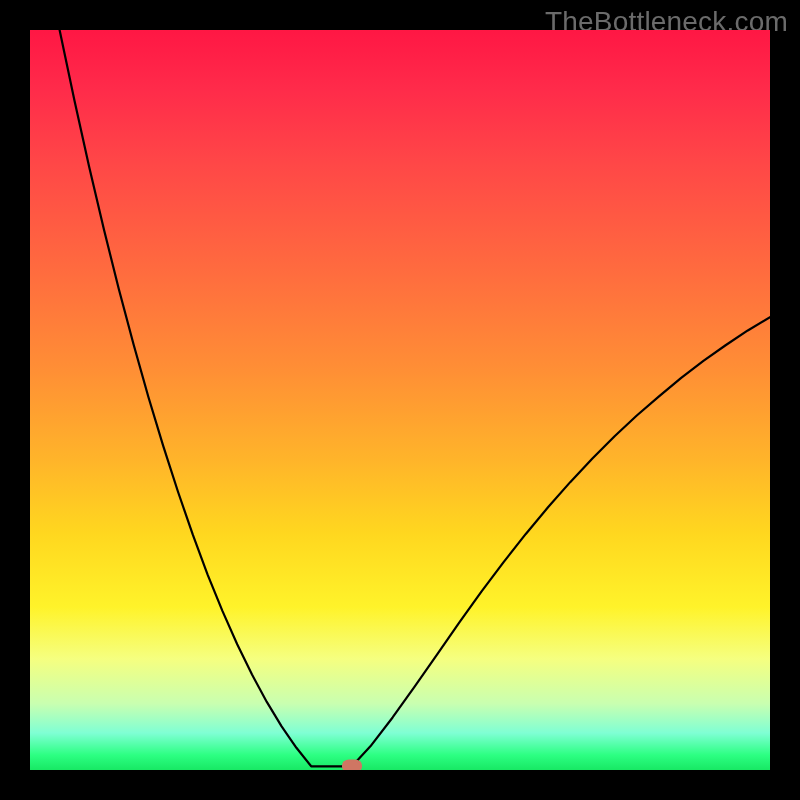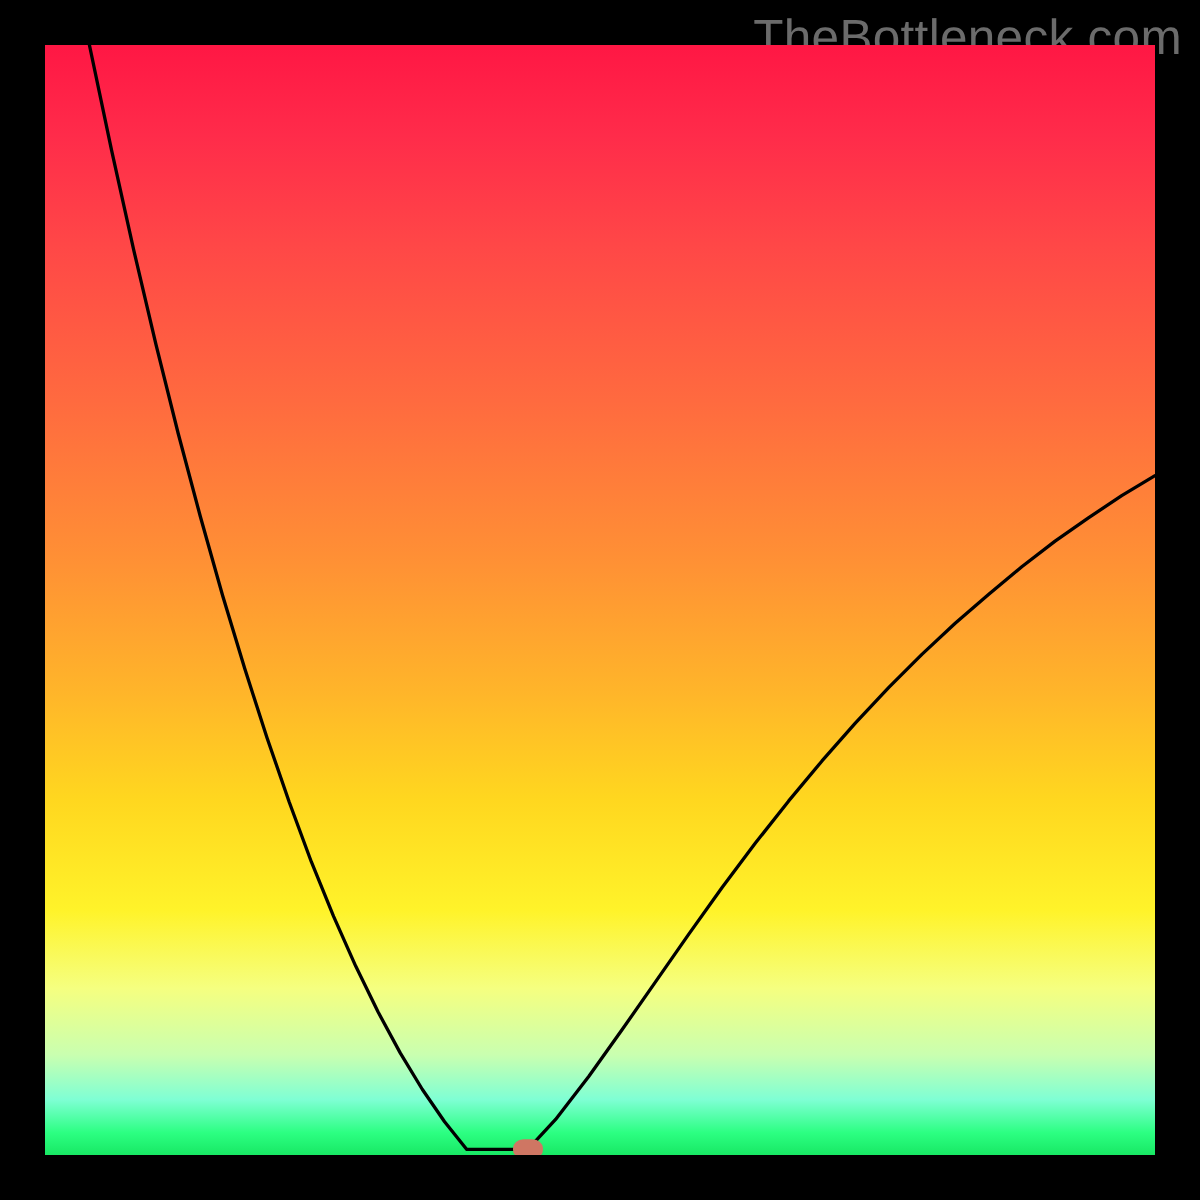--- a/index.html
+++ b/index.html
@@ -8,21 +8,21 @@
     position: relative;
     width: 800px;
     height: 800px;
     background: #000;
   }
   .watermark {
     position: absolute;
     top: 6px;
     right: 12px;
     font-family: Arial, Helvetica, sans-serif;
-    font-size: 33px;
+    font-size: 28px;
     font-weight: 500;
     color: #6b6b6b;
     letter-spacing: 0.2px;
   }
   .plot-area {
     position: absolute;
     left: 30px;
     top: 30px;
     width: 740px;
     height: 740px;

